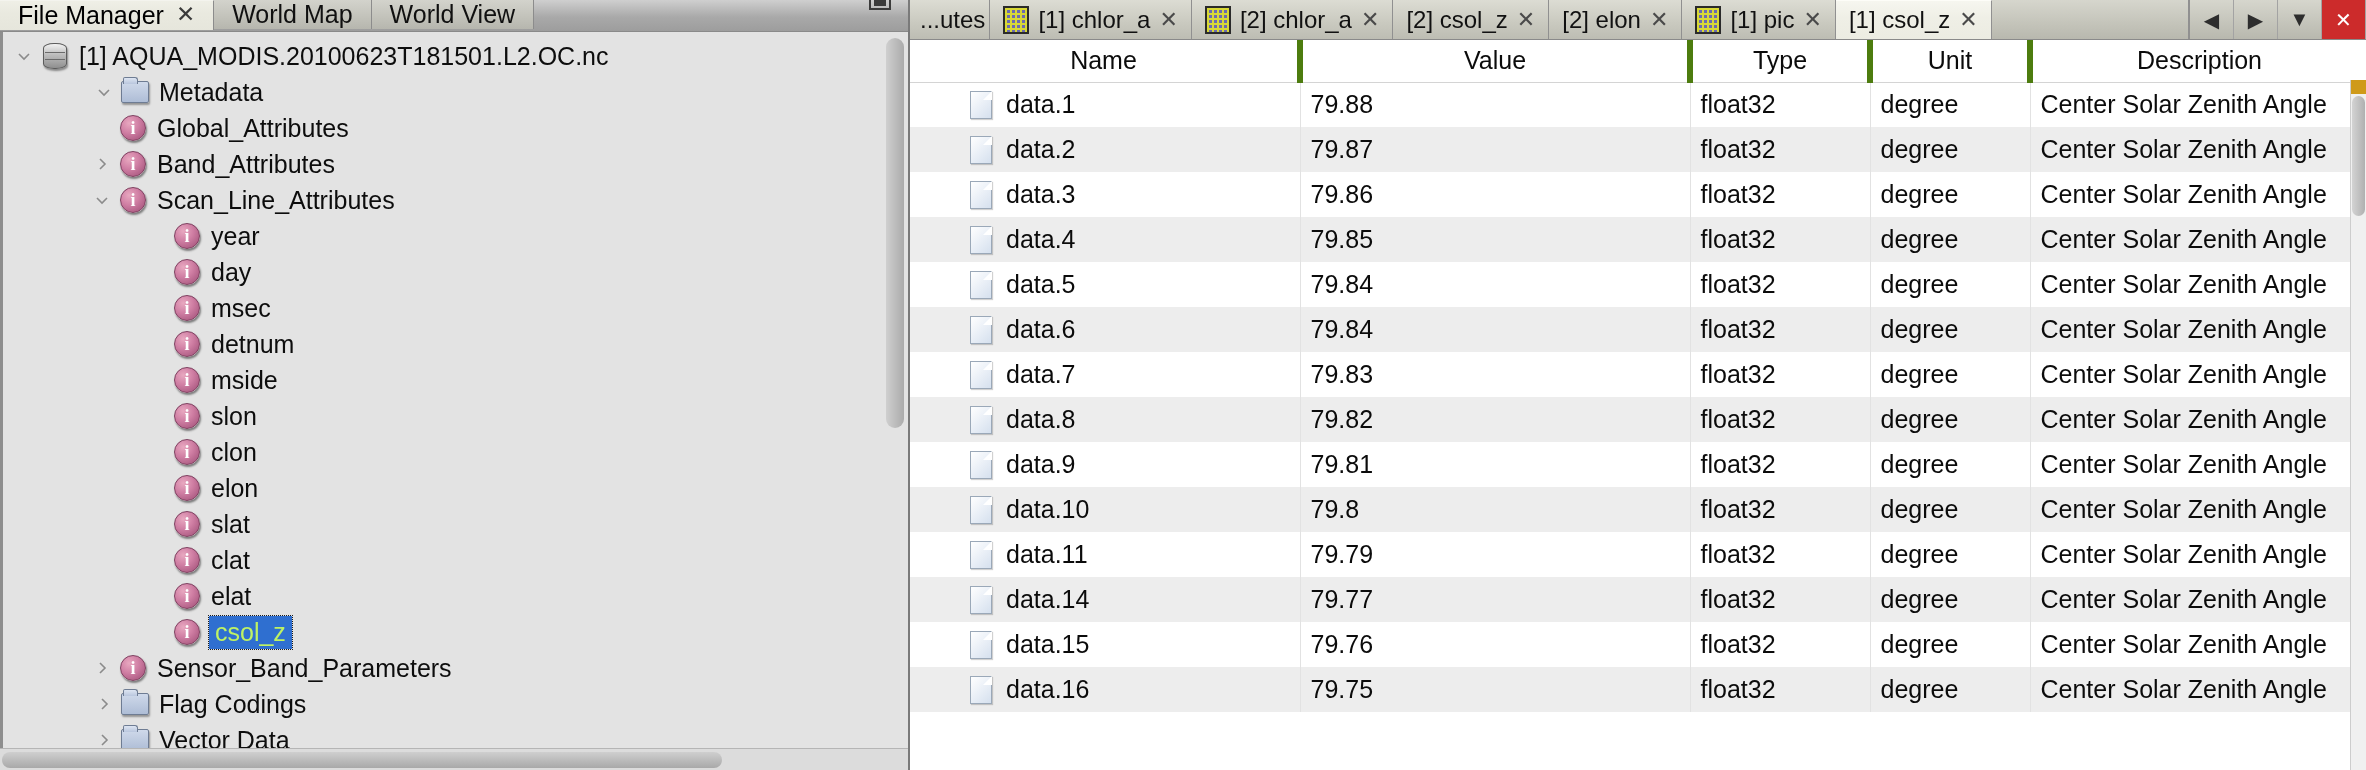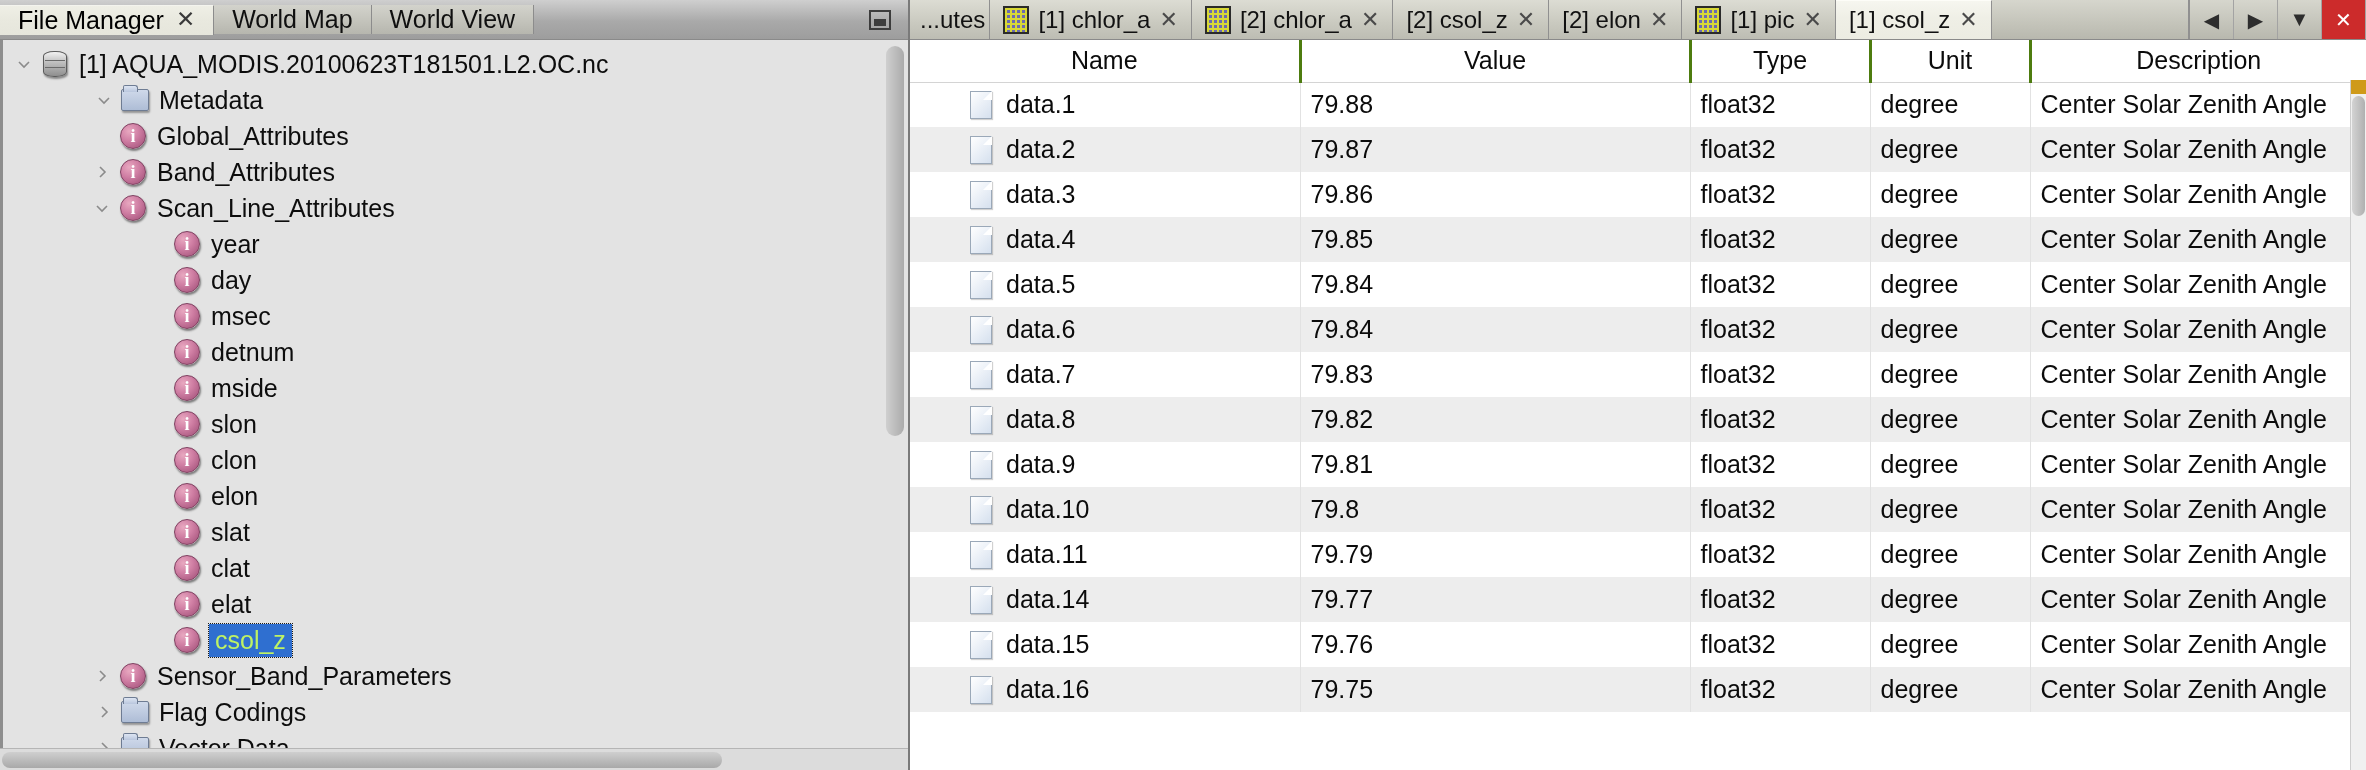--- a/index.html
+++ b/index.html
@@ -13,21 +13,21 @@
 
   
   .left-panel {
     width: 910px; height: 770px;
     display: flex; flex-direction: column;
     background: #e3e3e3;
     border-right: 2px solid #7a7a7a;
     position: relative;
   }
   .lp-tabbar {
-    height: 40px; display: flex; align-items: center;
+    height: 32px; display: flex; align-items: flex-start;
     background: linear-gradient(to bottom, #cfcfcf 0%, #a9a9a9 55%, #9d9d9d 100%);
     border-bottom: 1px solid #8a8a8a;
     position: relative;
   }
   .lp-tab {
     display: flex; align-items: center; gap: 12px;
     padding: 0 18px;
     font-size: 25px; color: #101010;
     border-right: 1px solid #8c8c8c;
     cursor: default;
@@ -196,21 +196,21 @@
   }
   .navbtn.red { background: #cc2b2b; }
 
   
   .table-wrap { flex: 1; overflow: hidden; position: relative; background: #fff; }
   table.grid { width: 100%; border-collapse: collapse; table-layout: fixed; }
   table.grid th {
     font-size: 25px; font-weight: normal; color: #0b0b0b;
     height: 42px; text-align: center;
     background: #ffffff;
-    border-right: 3px solid #4d7c0f;
+    border-right: 6px solid #4d7c0f;
     border-bottom: 1px solid #d4d4d4;
   }
   table.grid th:last-child { border-right: none; }
   table.grid td {
     font-size: 25px; color: #0b0b0b;
     height: 45px; padding: 0 10px;
     border-right: 1px solid #e2e2e2;
     white-space: nowrap; overflow: hidden;
   }
   table.grid td:last-child { border-right: none; }

